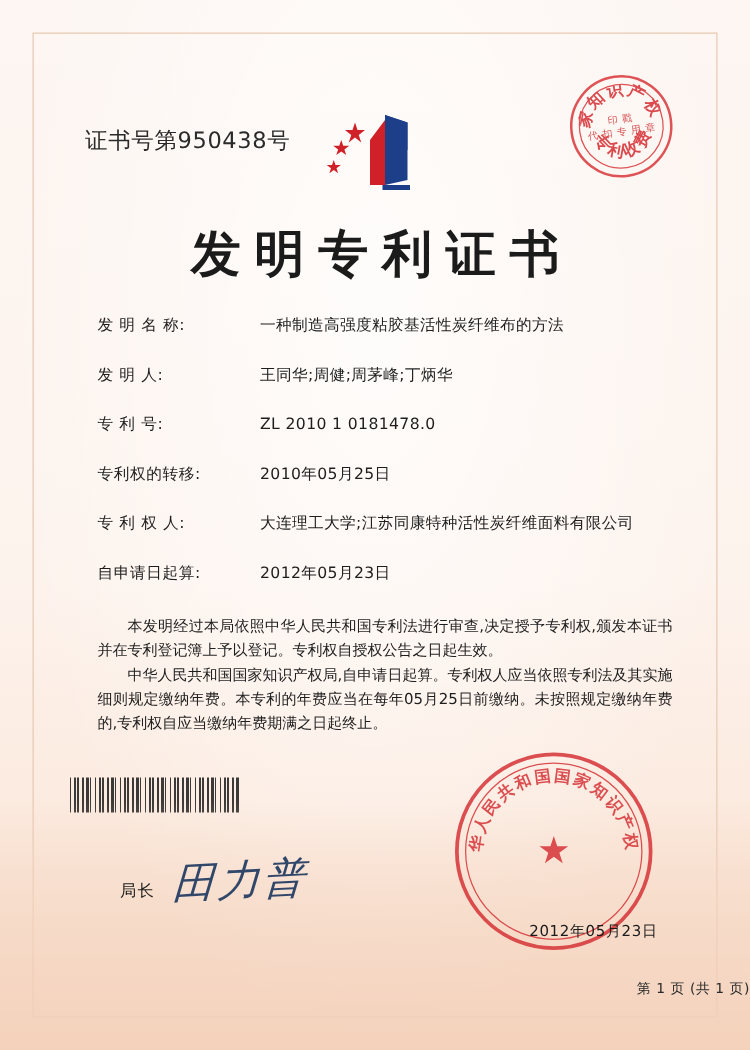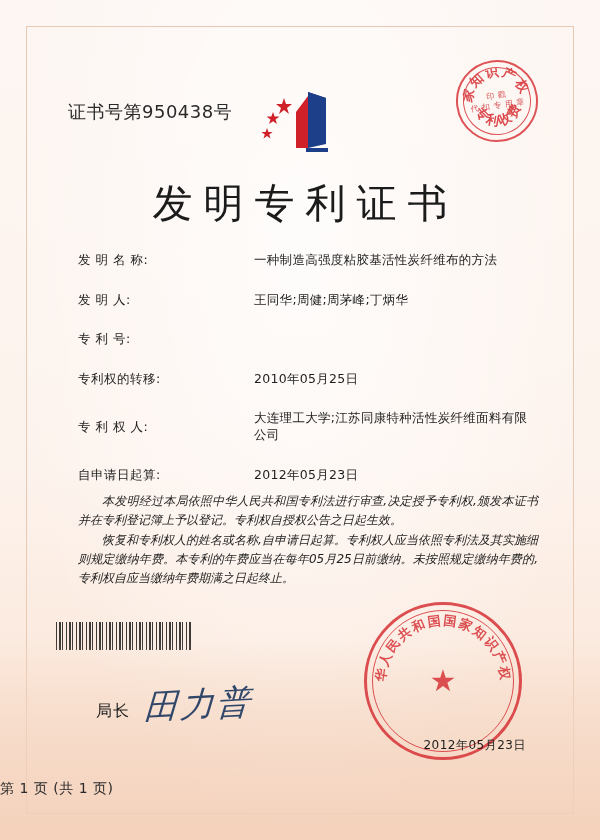--- a/index.html
+++ b/index.html
@@ -100,40 +100,39 @@
   }
 
   .title {
     position: absolute;
     left: 0;
     right: 0;
     top: 176px;
     text-align: center;
     font-family: "DejaVu Serif", serif;
     font-size: 40px;
-    font-weight: normal;
+    font-weight: bold;
     letter-spacing: 11px;
     color: #1b1b1b;
     text-indent: 11px;
   }
 
   
   .fields {
     position: absolute;
     left: 78px;
     right: 60px;
     top: 252px;
   }
   .field-row {
     display: flex;
-    align-items: center;
+    align-items: flex-start;
     margin-bottom: 22.5px;
     font-size: 12.5px;
     color: #1e1e1e;
-    gap: 46px;
   }
   .field-label {
     width: 86px;
     flex: 0 0 86px;
     letter-spacing: 0.5px;
   }
   .field-value {
     flex: 1;
     letter-spacing: 0.3px;
     margin-left: 44px;
@@ -146,21 +145,20 @@
     right: 62px;
     top: 492px;
     font-size: 12px;
     line-height: 19px;
     color: #1e1e1e;
     text-align: justify;
   }
   .body-text p {
     margin: 0 0 1px 0;
     text-indent: 24px;
-    font-style: italic;
   }
 
   
   .barcode {
     position: absolute;
     left: 56px;
     top: 622px;
     width: 136px;
     height: 28px;
     background:
@@ -187,21 +185,21 @@
 
   .director-line {
     position: absolute;
     left: 96px;
     bottom: 112px;
     display: flex;
     align-items: flex-end;
     gap: 14px;
   }
   .director-label {
-    font-size: 16px;
+    font-size: 13px;
     color: #1c1c1c;
     letter-spacing: 1px;
     padding-bottom: 6px;
   }
   .signature {
     font-family: "DejaVu Serif", serif;
     font-size: 34px;
     color: #16325c;
     font-style: italic;
     letter-spacing: 2px;
@@ -255,22 +253,22 @@
     font-size: 12px;
     color: #1c1c1c;
     letter-spacing: 0.5px;
   }
 
   .page-footer {
     position: absolute;
     left: 0;
     right: 0;
     bottom: 42px;
-    text-align: left;
-    font-size: 14px;
+    text-align: right;
+    font-size: 11px;
     color: #2a2a2a;
     letter-spacing: 0.5px;
   }
 </style>
 </head>
 <body>
 
 <div class="certificate">
 
   <div class="paper-tint"></div>
@@ -322,38 +320,39 @@
     <div class="field-row">
       <div class="field-label">发 明 名 称:</div>
       <div class="field-value">一种制造高强度粘胶基活性炭纤维布的方法</div>
     </div>
     <div class="field-row">
       <div class="field-label">发 明 人:</div>
       <div class="field-value">王同华;周健;周茅峰;丁炳华</div>
     </div>
     <div class="field-row">
       <div class="field-label">专 利 号:</div>
+      <div class="field-value">ZL 2010 1 0181478.0</div>
     </div>
     <div class="field-row">
       <div class="field-label">专利权的转移:</div>
       <div class="field-value">2010年05月25日</div>
     </div>
     <div class="field-row">
       <div class="field-label">专 利 权 人:</div>
       <div class="field-value">大连理工大学;江苏同康特种活性炭纤维面料有限公司</div>
     </div>
     <div class="field-row">
       <div class="field-label">自申请日起算:</div>
       <div class="field-value">2012年05月23日</div>
     </div>
   </div>
 
   <div class="body-text">
     <p>本发明经过本局依照中华人民共和国专利法进行审查,决定授予专利权,颁发本证书并在专利登记簿上予以登记。专利权自授权公告之日起生效。</p>
-    <p>恢复和专利权人的姓名或名称,自申请日起算。专利权人应当依照专利法及其实施细则规定缴纳年费。本专利的年费应当在每年05月25日前缴纳。未按照规定缴纳年费的,专利权自应当缴纳年费期满之日起终止。</p>
+    <p>中华人民共和国国家知识产权局,自申请日起算。专利权人应当依照专利法及其实施细则规定缴纳年费。本专利的年费应当在每年05月25日前缴纳。未按照规定缴纳年费的,专利权自应当缴纳年费期满之日起终止。</p>
   </div>
 
   <div class="barcode"></div>
 
   <div class="bottom-band"></div>
 
   <div class="director-line">
     <div class="director-label">局长</div>
     <div class="signature">田力普</div>
   </div>

